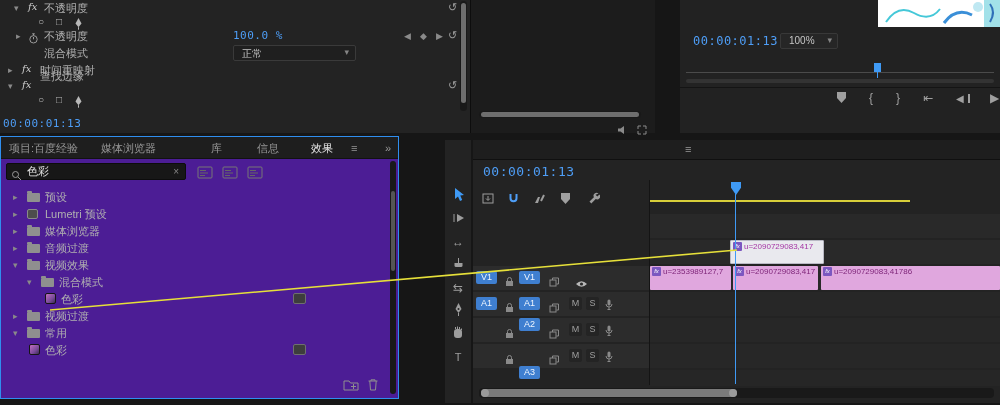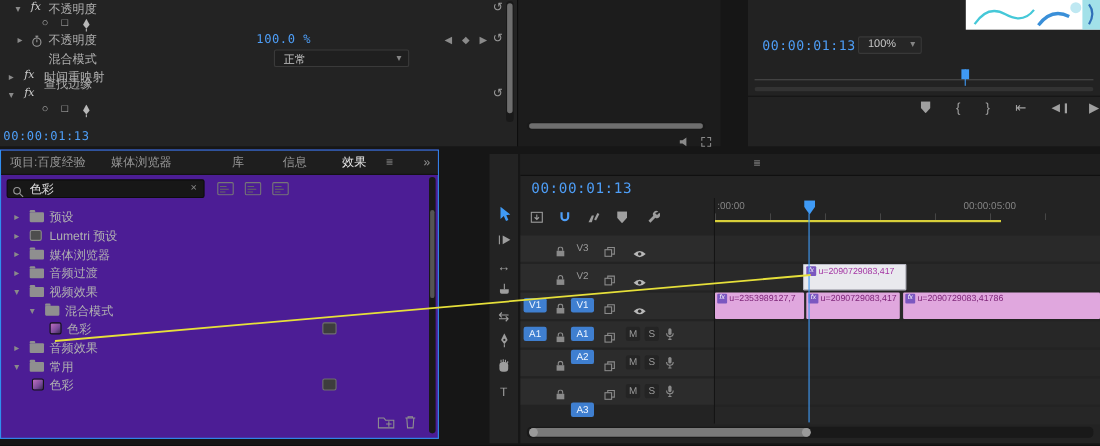--- a/index.html
+++ b/index.html
@@ -63,21 +63,21 @@
           <path d="M5.5 6.3V4M4.2 .8h2.6M5.5 .8v1.6" stroke="#9a9a9a" fill="none"></path>
         </svg></span>
     <span class="lbl" style="left:44px;top:29px">不透明度</span>
     <span class="tcb" style="left:233px;top:29px;font-size:11px">100.0 %</span>
     <span class="tw" style="left:404px;top:31px">◀</span>
     <span class="tw" style="left:420px;top:31px">◆</span>
     <span class="tw" style="left:436px;top:31px">▶</span>
     <span class="reset" style="left:448px;top:29px">↺</span>
 
     <span class="lbl" style="left:44px;top:46px">混合模式</span>
-    <div class="dd" style="left:249px;top:45px;width:123px;height:16px">
+    <div class="dd" style="left:233px;top:45px;width:123px;height:16px">
       <span class="abs" style="left:8px;top:1px">正常</span>
       <span class="abs dim" style="right:6px;top:1px;font-size:9px">▾</span>
     </div>
 
     <span class="tw" style="left:8px;top:65px">▸</span>
     <span class="fxb" style="left:22px;top:63px">fx</span>
     <span class="lbl" style="left:40px;top:63px">时间重映射</span>
 
     <span class="tw" style="left:8px;top:81px">▾</span>
     <span class="fxb" style="left:22px;top:79px">fx</span>
@@ -202,21 +202,21 @@
         <span class="lbl" style="left:58px;top:1px">混合模式</span>
     </div>
     <div class="abs" style="left:0;top:154px;width:386px;height:17px">
       <span class="plug" style="left:44px;top:2px"></span>
         <span class="lbl" style="left:60px;top:1px">色彩</span>
         <span class="accel" style="left:292px;top:2px"></span>
     </div>
     <div class="abs" style="left:0;top:171px;width:386px;height:17px">
       <span class="tw" style="left:12px;top:3px">▸</span>
         <span class="folder" style="left:26px;top:4px"></span>
-        <span class="lbl" style="left:44px;top:1px">音频效果</span>
+        <span class="lbl" style="left:44px;top:1px">视频过渡</span>
     </div>
     <div class="abs" style="left:0;top:188px;width:386px;height:17px">
       <span class="tw" style="left:12px;top:3px">▾</span>
         <span class="folder" style="left:26px;top:4px"></span>
         <span class="lbl" style="left:44px;top:1px">常用</span>
     </div>
     <div class="abs" style="left:0;top:205px;width:386px;height:17px">
       <span class="plug" style="left:28px;top:2px"></span>
         <span class="lbl" style="left:44px;top:1px">色彩</span>
         <span class="accel" style="left:292px;top:2px"></span>
@@ -276,66 +276,31 @@
         </svg></span>
     <span class="abs" style="left:61px;top:50px"><svg width="12" height="10">
           <path d="M1 9L4 3h2L4 9Z" fill="#9d9d9d"></path>
           <path d="M7 7l3-6" stroke="#9d9d9d" stroke-width="2"></path>
         </svg></span>
     <span class="abs" style="left:88px;top:50px"><span class="pent" style="position:static;display:inline-block"></span></span>
     <span class="abs" style="left:115px;top:50px"><svg width="12" height="12">
           <path d="M10.5 1.5a3 3 0 0 0-4.6 3.7L1.5 9.6l1.8 1.8 4.4-4.4a3 3 0 0 0 3.7-4.6L9.3 4.5 7.5 2.7Z" fill="#9d9d9d"></path>
         </svg></span>
 
-    <div class="abs" style="left:177px;top:40px;width:350px;height:20px">
-      <span class="abs dim" style="left:2px;top:2px;font-size:9px">:00:00</span>
-      <span class="abs dim" style="left:226px;top:2px;font-size:9px">00:00:05:00</span>
-      <div class="tick" style="left:0;top:14px;width:350px"></div>
-    </div>
     <div class="abs" style="left:177px;top:60px;width:260px;height:2px;background:#d8cf3a"></div>
     <div class="abs" style="left:176px;top:40px;width:1px;height:205px;background:#141414"></div>
 
     <div class="lane" style="top:74px"></div>
     <div class="lane" style="top:100px"></div>
     <div class="lane" style="top:126px"></div>
     <div class="lane" style="top:152px;background:#272727"></div>
     <div class="lane" style="top:178px;background:#272727"></div>
     <div class="lane" style="top:204px;background:#272727"></div>
     <div class="lane" style="top:230px;height:16px;background:#262626"></div>
 
-    <div class="trow" style="top:74px">
-      <span class="abs" style="left:32px;top:7px"><svg width="9" height="10">
-            <rect x="1" y="4" width="7" height="5" fill="#8a8a8a"></rect>
-            <path d="M2.5 4V2.5a2 2 0 0 1 4 0V4" fill="none" stroke="#8a8a8a"></path>
-          </svg></span>
-      <span class="bdim" style="left:46px;top:5px">V3</span>
-      <span class="abs" style="left:76px;top:7px"><svg width="11" height="10">
-            <rect x="1" y="3" width="6" height="6" fill="none" stroke="#8a8a8a"></rect>
-            <path d="M3.5 3V1h6v6h-2" fill="none" stroke="#8a8a8a"></path>
-          </svg></span>
-      <span class="abs" style="left:102px;top:8px"><svg width="13" height="8">
-            <path d="M1 4Q6.5-1.5 12 4 6.5 9.5 1 4Z" fill="#b8b8b8"></path>
-            <circle cx="6.5" cy="4" r="1.6" fill="#2c2c2c"></circle>
-          </svg></span>
-    </div>
-    <div class="trow" style="top:100px">
-      <span class="abs" style="left:32px;top:7px"><svg width="9" height="10">
-            <rect x="1" y="4" width="7" height="5" fill="#8a8a8a"></rect>
-            <path d="M2.5 4V2.5a2 2 0 0 1 4 0V4" fill="none" stroke="#8a8a8a"></path>
-          </svg></span>
-      <span class="bdim" style="left:46px;top:5px">V2</span>
-      <span class="abs" style="left:76px;top:7px"><svg width="11" height="10">
-            <rect x="1" y="3" width="6" height="6" fill="none" stroke="#8a8a8a"></rect>
-            <path d="M3.5 3V1h6v6h-2" fill="none" stroke="#8a8a8a"></path>
-          </svg></span>
-      <span class="abs" style="left:102px;top:8px"><svg width="13" height="8">
-            <path d="M1 4Q6.5-1.5 12 4 6.5 9.5 1 4Z" fill="#b8b8b8"></path>
-            <circle cx="6.5" cy="4" r="1.6" fill="#2c2c2c"></circle>
-          </svg></span>
-    </div>
     <div class="trow" style="top:126px">
       <span class="bblue" style="left:3px;top:5px">V1</span>
       <span class="abs" style="left:32px;top:7px"><svg width="9" height="10">
             <rect x="1" y="4" width="7" height="5" fill="#8a8a8a"></rect>
             <path d="M2.5 4V2.5a2 2 0 0 1 4 0V4" fill="none" stroke="#8a8a8a"></path>
           </svg></span>
       <span class="bblue" style="left:46px;top:5px">V1</span>
       <span class="abs" style="left:76px;top:7px"><svg width="11" height="10">
             <rect x="1" y="3" width="6" height="6" fill="none" stroke="#8a8a8a"></rect>
             <path d="M3.5 3V1h6v6h-2" fill="none" stroke="#8a8a8a"></path>

